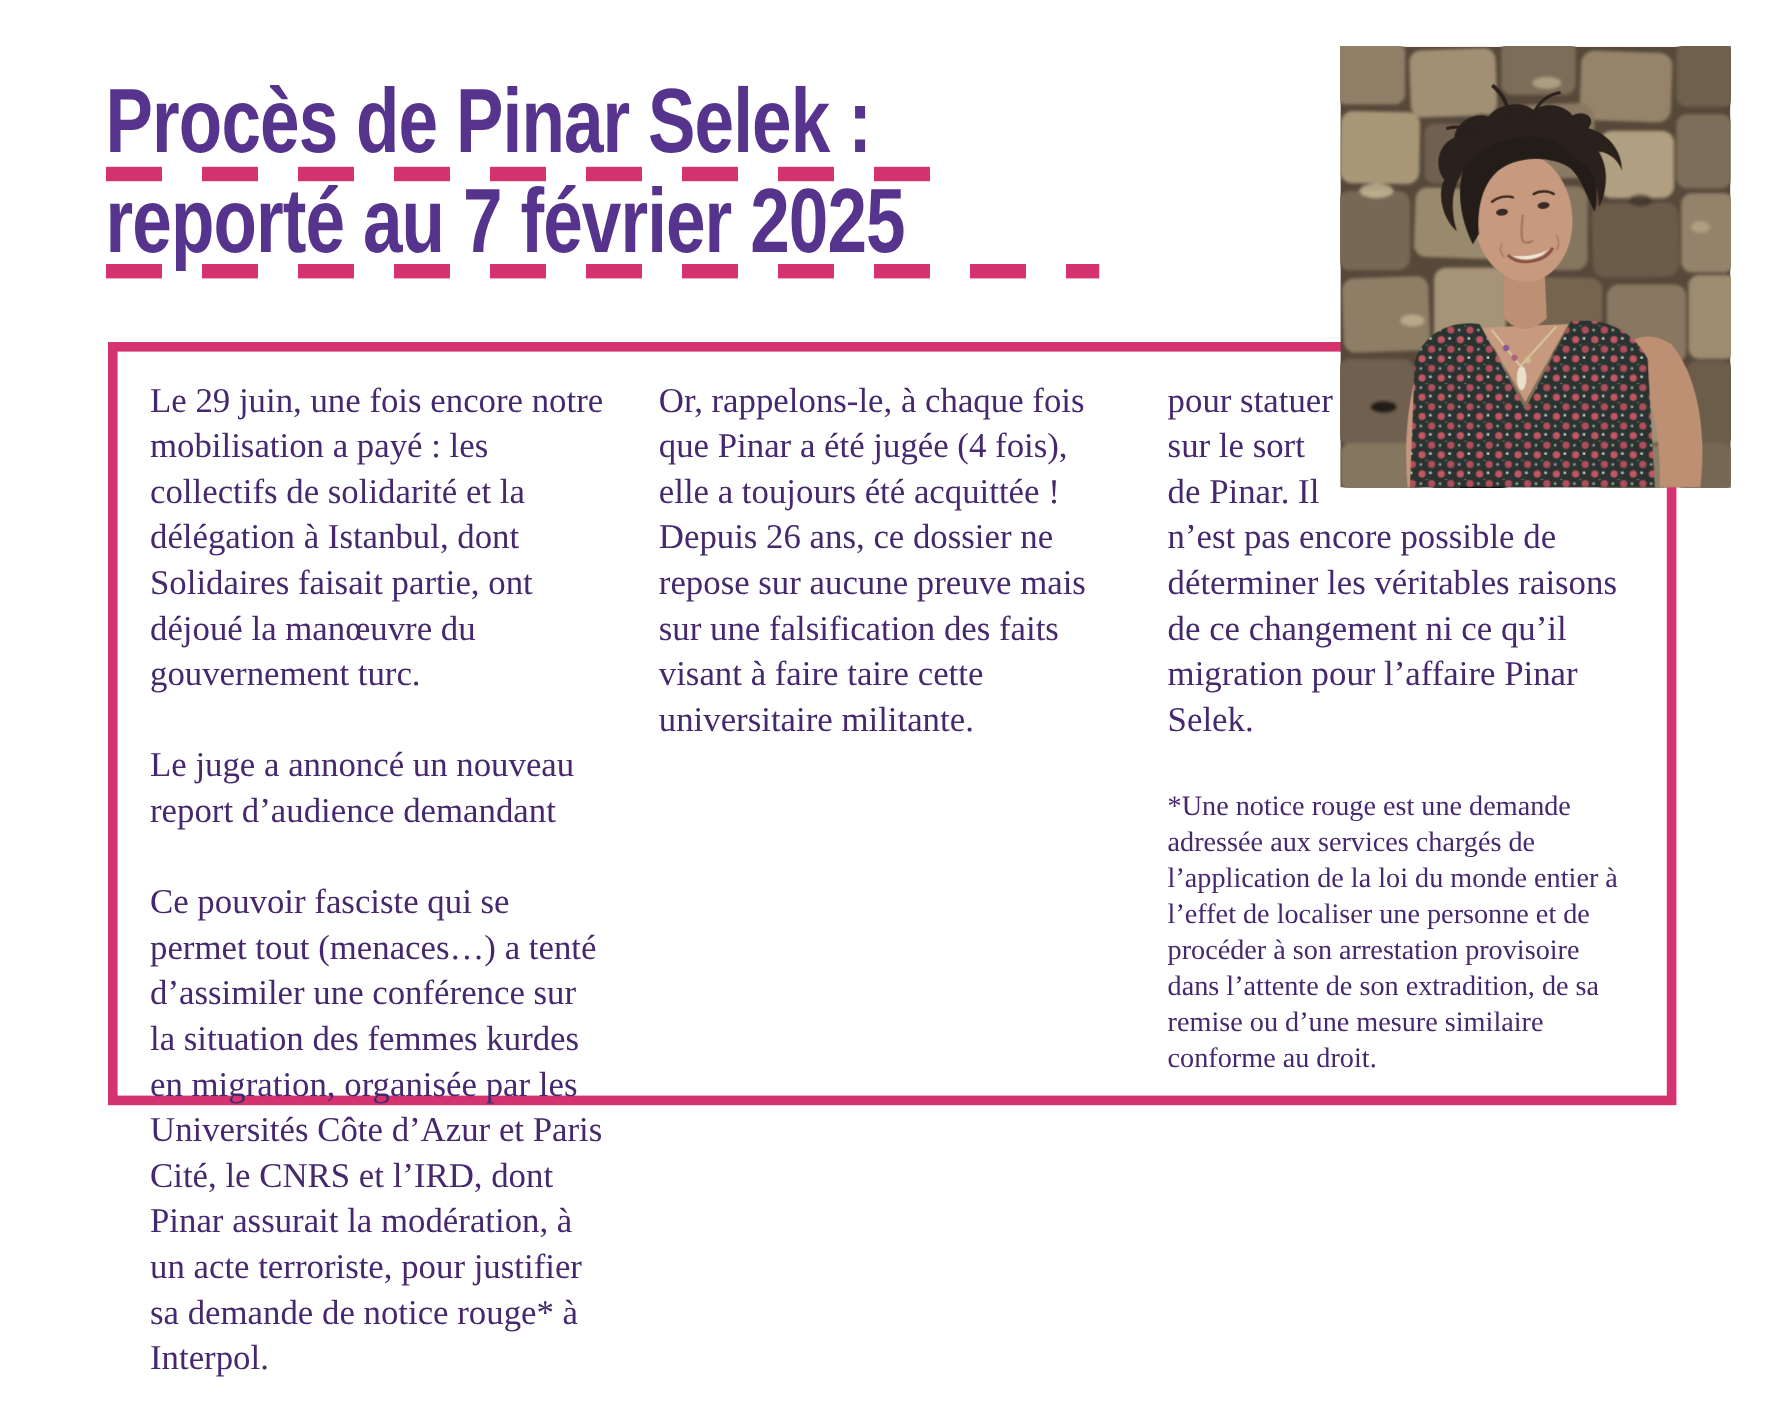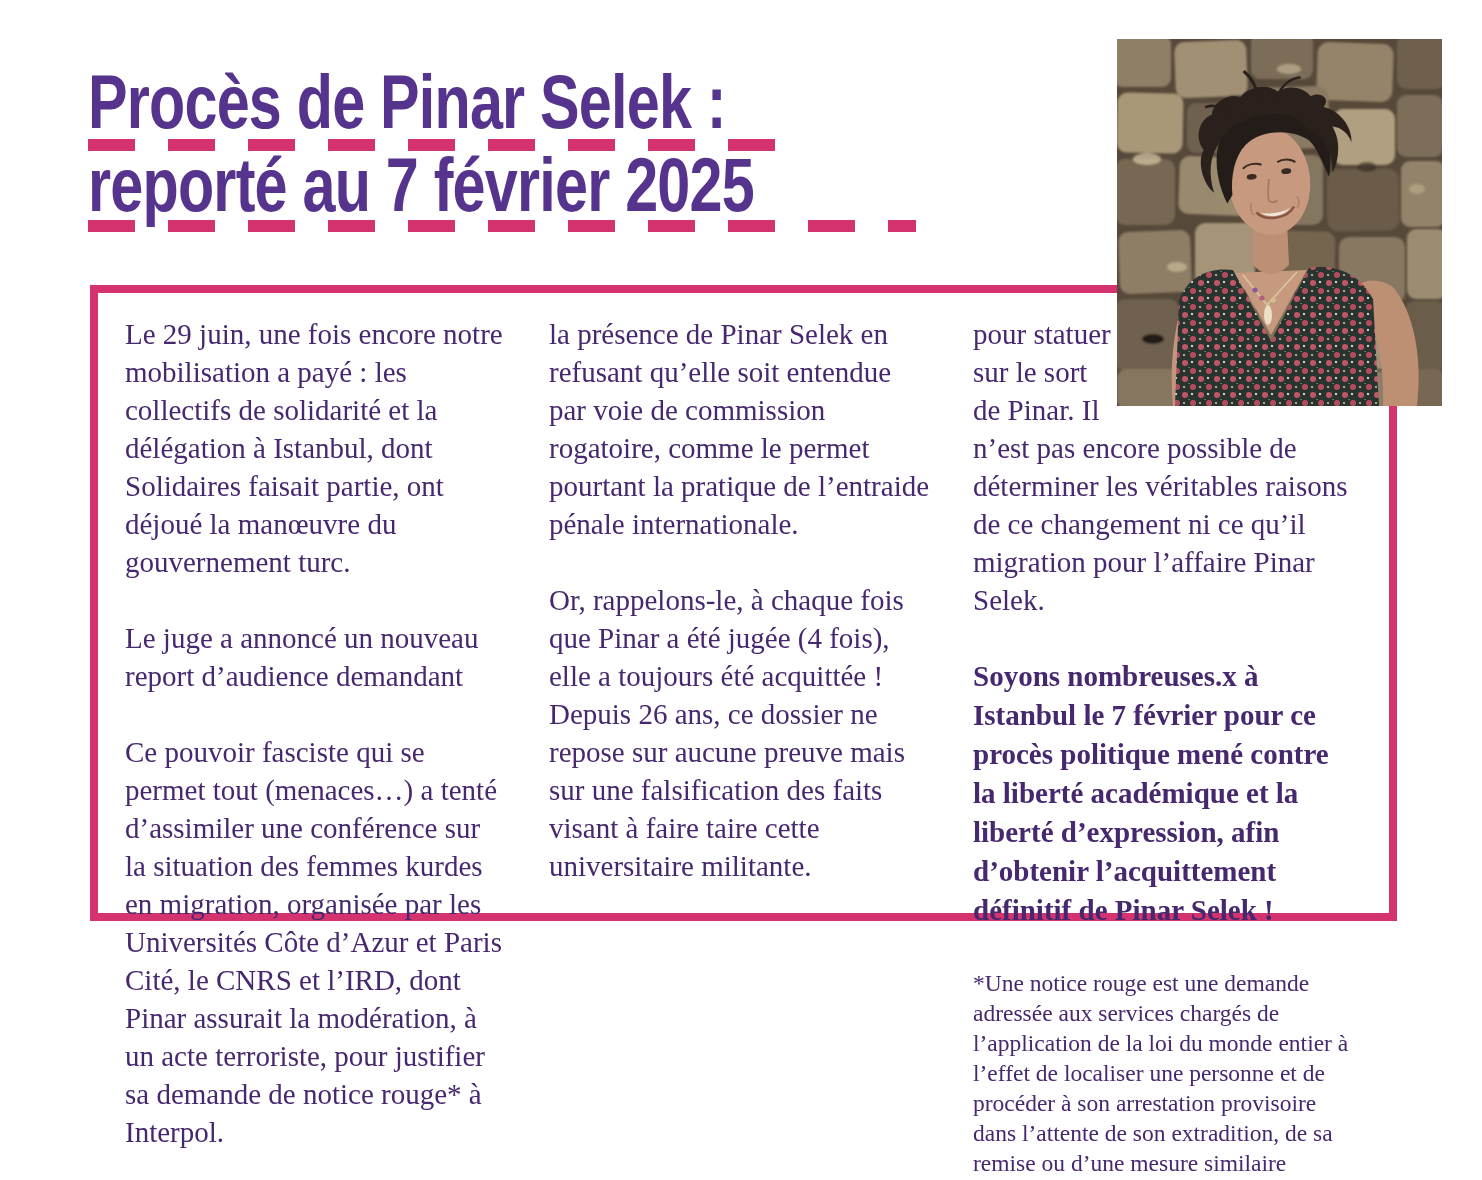--- a/index.html
+++ b/index.html
@@ -98,27 +98,25 @@
 <div class="title-underline title-underline-2"></div>
 
 <div class="article-box">
   <div class="columns">
     <div class="col">
       <p>Le 29 juin, une fois encore notre mobilisation a payé : les collectifs de solidarité et la délégation à Istanbul, dont Solidaires faisait partie, ont déjoué la manœuvre du gouvernement turc.</p>
       <p>Le juge a annoncé un nouveau report d’audience demandant</p>
       <p>Ce pouvoir fasciste qui se permet tout (menaces…) a tenté d’assimiler une conférence sur la situation des femmes kurdes en migration, organisée par les Universités Côte d’Azur et Paris Cité, le CNRS et l’IRD, dont Pinar assurait la modération, à un acte terroriste, pour justifier sa demande de notice rouge* à Interpol.</p>
     </div>
     <div class="col">
-      <p>la présence de Pinar Selek en refusant qu’elle soit entendue par voie de commission rogatoire, comme le permet pourtant la pratique de l’entraide pénale internationale.</p>
       <p>Or, rappelons-le, à chaque fois que Pinar a été jugée (4 fois), elle a toujours été acquittée ! Depuis 26 ans, ce dossier ne repose sur aucune preuve mais sur une falsification des faits visant à faire taire cette universitaire militante.</p>
     </div>
     <div class="col">
       <div class="photo-spacer"></div>
       <p>pour statuer sur le sort de Pinar. Il n’est pas encore possible de déterminer les véritables raisons de ce changement ni ce qu’il migration pour l’affaire Pinar Selek.</p>
-      <p class="cta">Soyons nombreuses.x à Istanbul le 7 février pour ce procès politique mené contre la liberté académique et la liberté d’expression, afin d’obtenir l’acquittement définitif de Pinar Selek !</p>
       <p class="footnote">*Une notice rouge est une demande adressée aux services chargés de l’application de la loi du monde entier à l’effet de localiser une personne et de procéder à son arrestation provisoire dans l’attente de son extradition, de sa remise ou d’une mesure similaire conforme au droit.</p>
     </div>
   </div>
 </div>
 
 <div class="photo">
   <svg width="325" height="367" viewBox="0 0 325 367" xmlns="http://www.w3.org/2000/svg">
     <defs>
       <pattern id="toppat" patternUnits="userSpaceOnUse" width="16" height="16">
         <rect width="16" height="16" fill="#2b3330"></rect>

